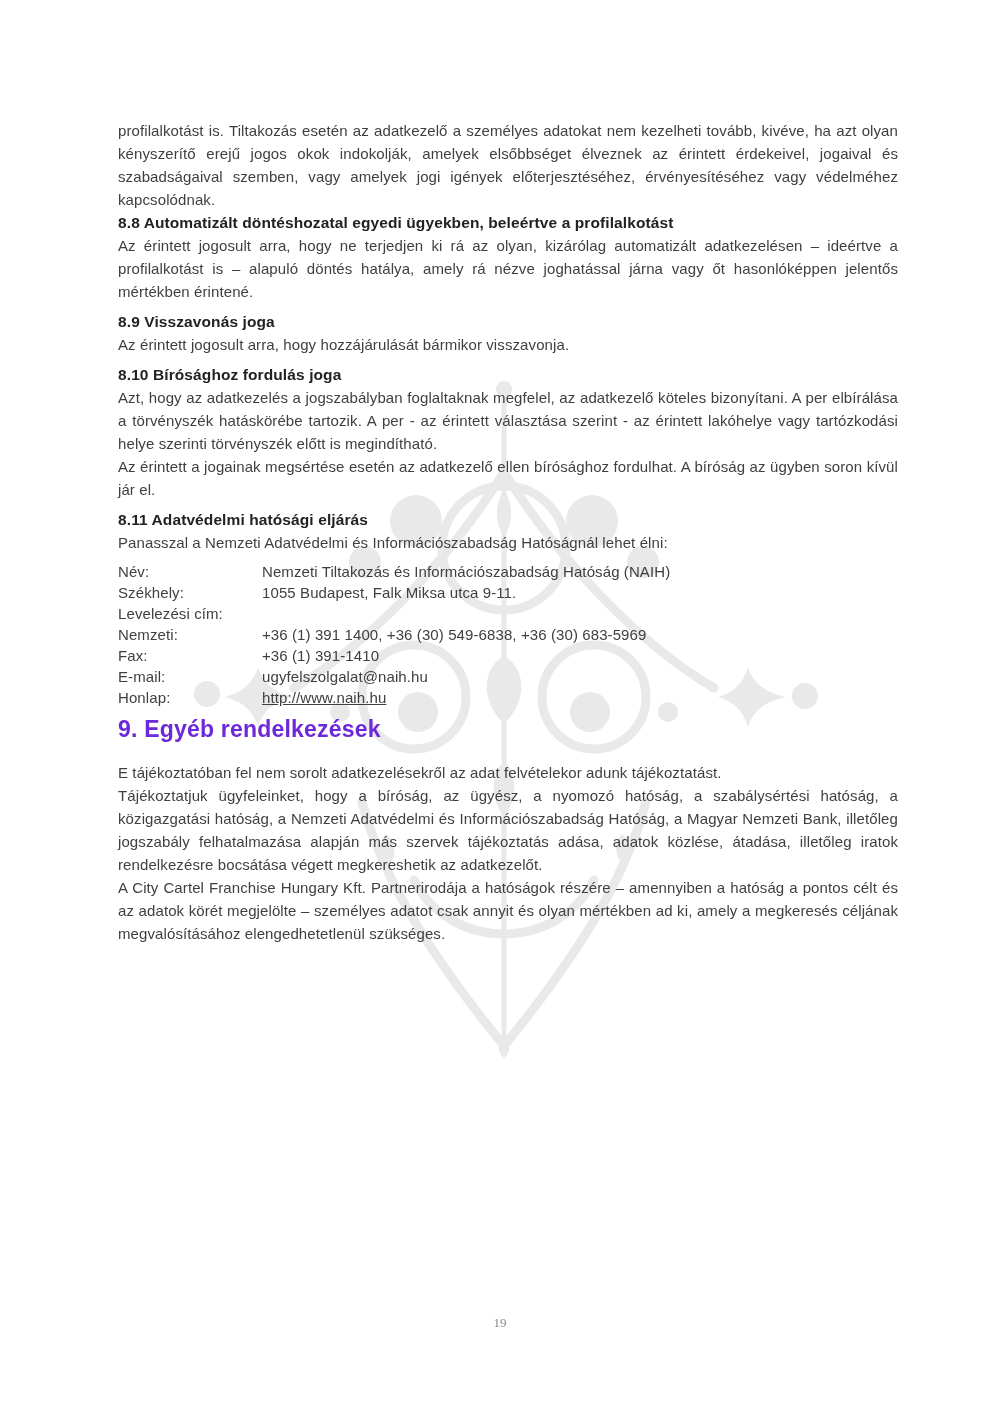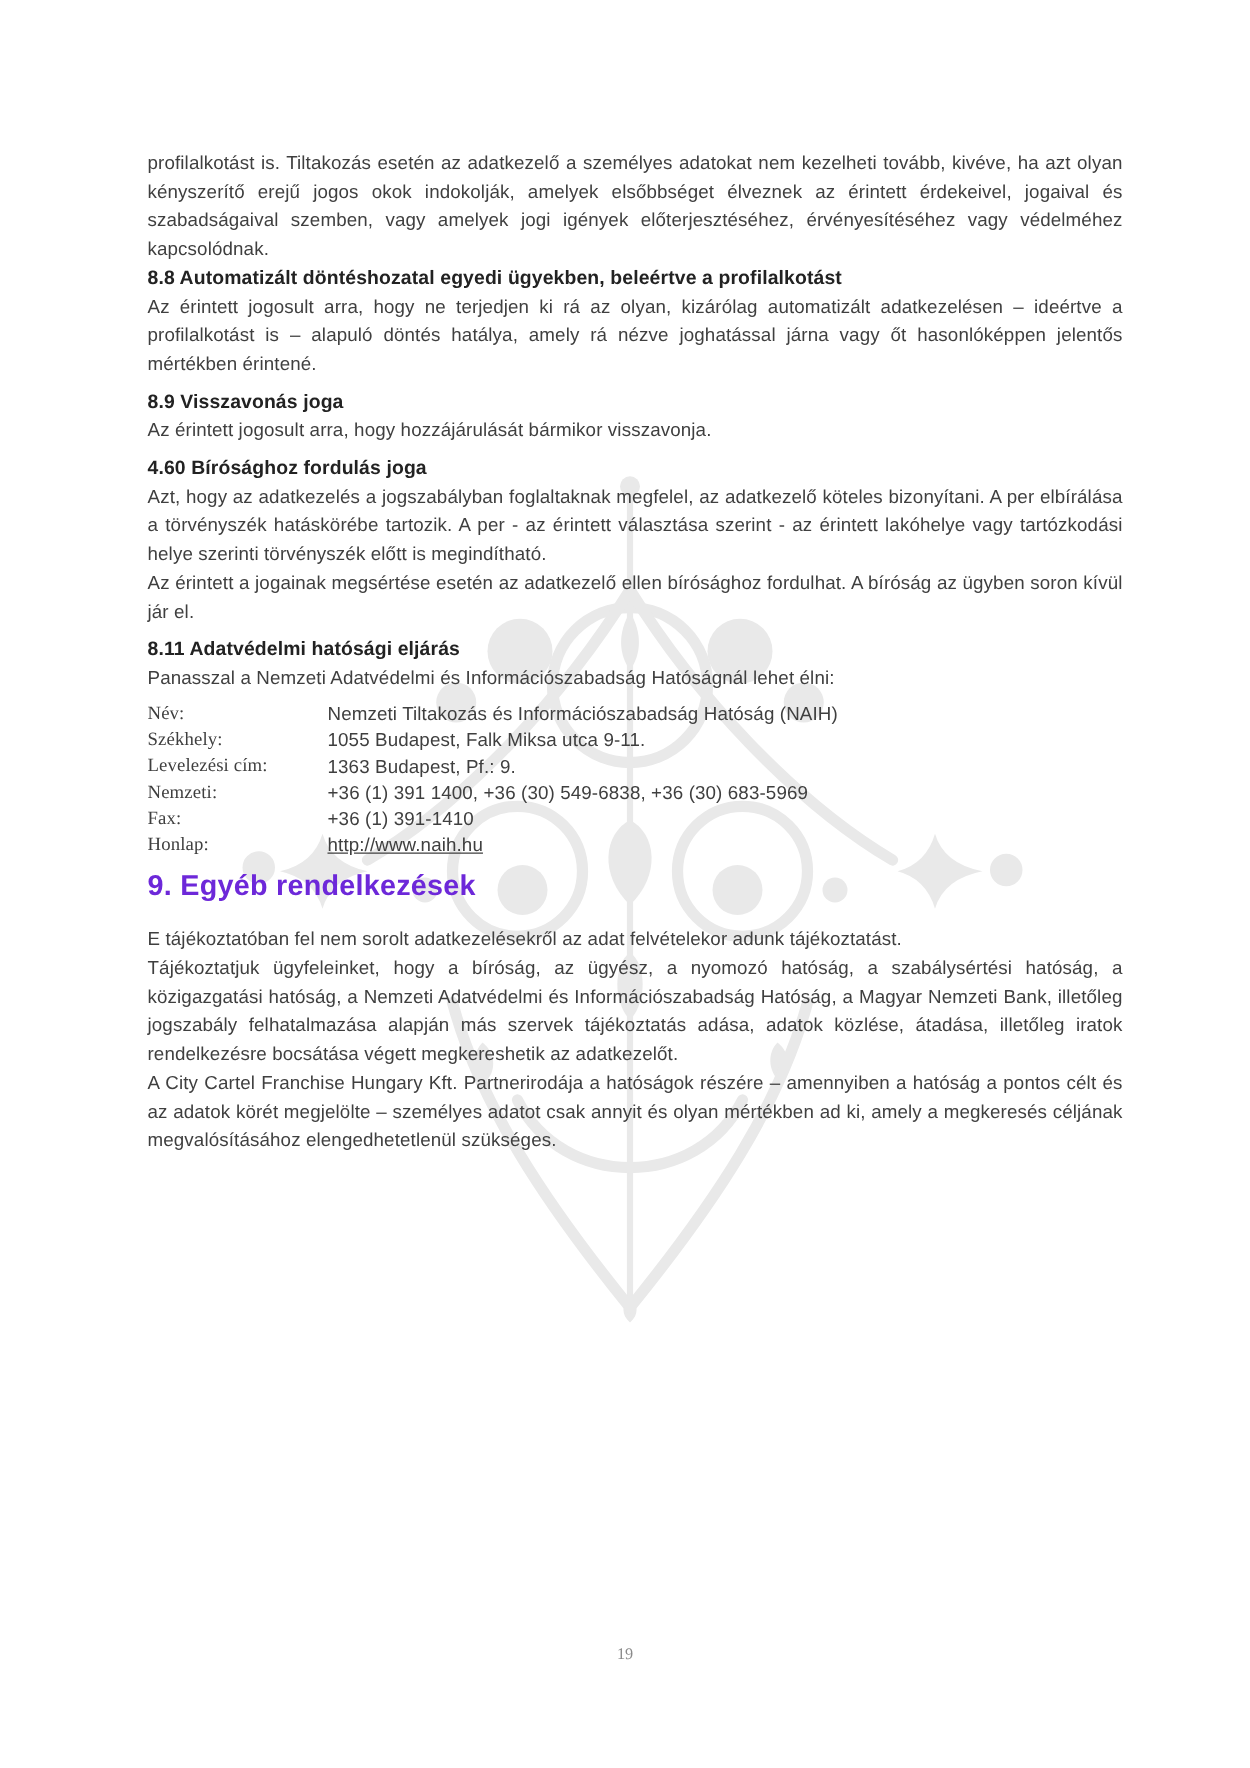--- a/index.html
+++ b/index.html
@@ -30,21 +30,21 @@
   .section { margin-bottom: 7px; }
   .section h3 {
     margin: 0;
     font-size: 15.5px;
     line-height: 23px;
     font-weight: bold;
     color: #222222;
   }
   .contact-list { margin: 0 0 6px 0; }
   .contact-row { display: flex; line-height: 21px; }
-  .contact-label { width: 144px; flex: 0 0 144px; font-family: Liberation Serif, serif; }
+  .contact-label { width: 144px; flex: 0 0 144px; }
   .contact-value { flex: 1; white-space: nowrap; }
   .contact-value a {
     color: #3f3f3f;
     text-decoration: underline;
   }
   h2.big-heading {
     margin: 6px 0 17px 0;
     font-size: 23px;
     line-height: 30px;
     font-weight: bold;
@@ -121,50 +121,53 @@
     <h3>8.8 Automatizált döntéshozatal egyedi ügyekben, beleértve a profilalkotást</h3>
     <p>Az érintett jogosult arra, hogy ne terjedjen ki rá az olyan, kizárólag automatizált adatkezelésen – ideértve a profilalkotást is – alapuló döntés hatálya, amely rá nézve joghatással járna vagy őt hasonlóképpen jelentős mértékben érintené.</p>
   </div>
 
   <div class="section">
     <h3>8.9 Visszavonás joga</h3>
     <p>Az érintett jogosult arra, hogy hozzájárulását bármikor visszavonja.</p>
   </div>
 
   <div class="section">
-    <h3>4.60 Bírósághoz fordulás joga</h3>
+    <h3>8.10 Bírósághoz fordulás joga</h3>
     <p>Azt, hogy az adatkezelés a jogszabályban foglaltaknak megfelel, az adatkezelő köteles bizonyítani. A per elbírálása a törvényszék hatáskörébe tartozik. A per - az érintett választása szerint - az érintett lakóhelye vagy tartózkodási helye szerinti törvényszék előtt is megindítható.</p>
     <p>Az érintett a jogainak megsértése esetén az adatkezelő ellen bírósághoz fordulhat. A bíróság az ügyben soron kívül jár el.</p>
   </div>
 
   <div class="section">
     <h3>8.11 Adatvédelmi hatósági eljárás</h3>
     <p>Panasszal a Nemzeti Adatvédelmi és Információszabadság Hatóságnál lehet élni:</p>
   </div>
 
   <div class="contact-list">
     <div class="contact-row">
       <span class="contact-label">Név:</span>
       <span class="contact-value">Nemzeti Tiltakozás és Információszabadság Hatóság (NAIH)</span>
     </div>
     <div class="contact-row">
       <span class="contact-label">Székhely:</span>
       <span class="contact-value">1055 Budapest, Falk Miksa utca 9-11.</span>
     </div>
     <div class="contact-row">
       <span class="contact-label">Levelezési cím:</span>
-      <span class="contact-value">1363 Budapest, Pf.: 9.</span>
     </div>
     <div class="contact-row">
       <span class="contact-label">Nemzeti:</span>
       <span class="contact-value">+36 (1) 391 1400, +36 (30) 549-6838, +36 (30) 683-5969</span>
     </div>
     <div class="contact-row">
       <span class="contact-label">Fax:</span>
       <span class="contact-value">+36 (1) 391-1410</span>
+    </div>
+    <div class="contact-row">
+      <span class="contact-label">E-mail:</span>
+      <span class="contact-value">ugyfelszolgalat@naih.hu</span>
     </div>
     <div class="contact-row">
       <span class="contact-label">Honlap:</span>
       <span class="contact-value"><a href="#">http://www.naih.hu</a></span>
     </div>
   </div>
 
   <h2 class="big-heading">9. Egyéb rendelkezések</h2>
 
   <p class="para-block">E tájékoztatóban fel nem sorolt adatkezelésekről az adat felvételekor adunk tájékoztatást.</p>

